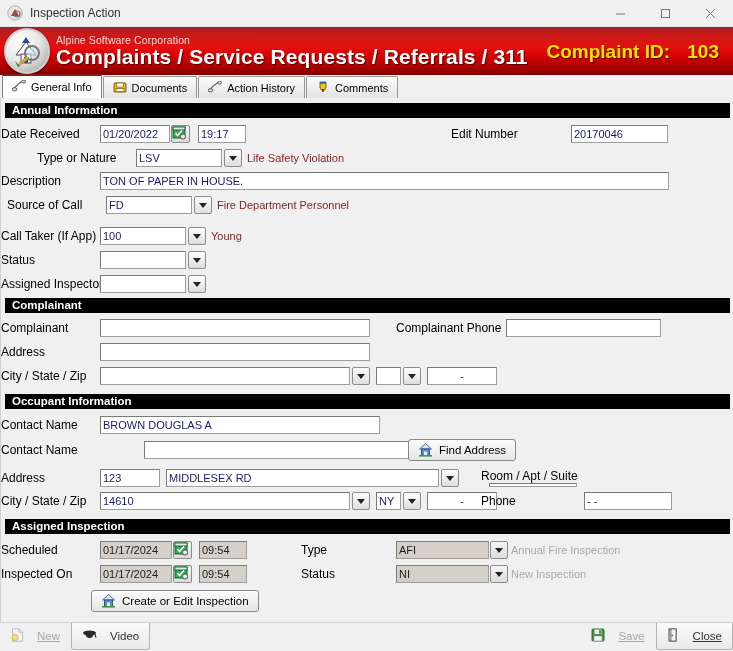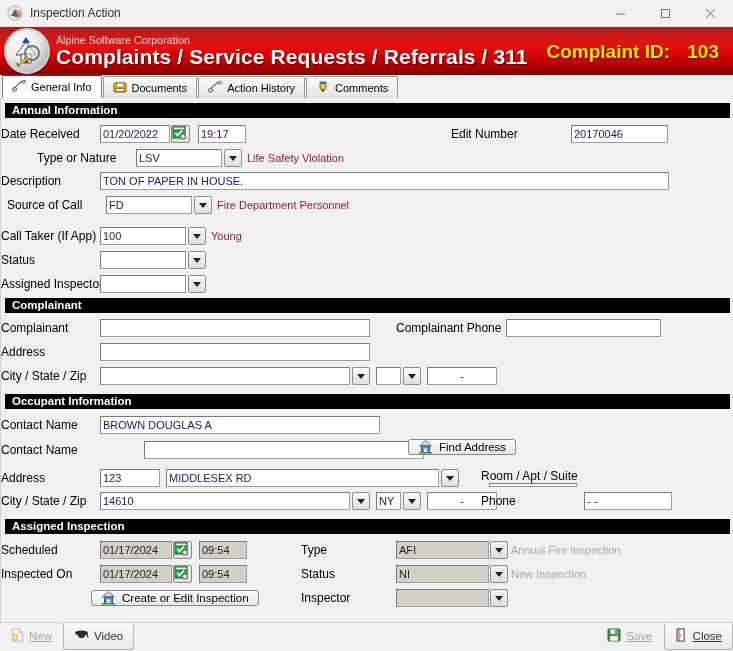--- a/index.html
+++ b/index.html
@@ -72,28 +72,28 @@
   .btn-drop .ar{width:0;height:0;border-left:4px solid transparent;border-right:4px solid transparent;
      border-top:5px solid #222;}
   .btn-drop.dis{background:linear-gradient(to bottom,#f4f4f4,#dcdcdc);}
 
   .hint{font-size:11px;color:#8b1c1c;white-space:nowrap;}
   .hint.grey{color:#a9a9a9;}
 
   .calbtn{width:17px;height:16px;flex:0 0 auto;margin-left:1px;position:relative;
      background:linear-gradient(to bottom,#f6f6f6,#dcdcdc);border:1px solid #8c8c8c;border-radius:2px;}
 
-  .pbtn{box-sizing:border-box;display:inline-flex;align-items:center;gap:6px;height:16px;padding:4px 9px;
+  .pbtn{box-sizing:border-box;display:inline-flex;align-items:center;gap:6px;height:22px;padding:4px 9px;
      background:linear-gradient(to bottom,#fbfbfb,#e6e6e6);border:1px solid #888;border-radius:3px;
      font-size:11.5px;color:#000;white-space:nowrap;}
 
   
   .bottom{position:absolute;left:0;right:0;bottom:0;height:28px;background:#f0f0f0;
      border-top:1px solid #cfcfcf;display:flex;align-items:flex-start;}
-  .bbtn{box-sizing:border-box;height:27px;display:flex;align-items:center;gap:5px;padding:0 10px;
+  .bbtn{box-sizing:border-box;height:27px;display:flex;align-items:center;gap:13px;padding:0 10px;
      font-size:11.5px;color:#333;background:linear-gradient(to bottom,#fafafa,#e9e9e9);
      border:1px solid #b4b4b4;border-top:none;border-radius:0 0 3px 3px;}
   .bbtn.dim{color:#a8a8a8;background:#f0f0f0;border-color:transparent;}
   .bbtn .u{text-decoration:underline;}
   .spacer{flex:1 1 auto;}
 </style>
 </head>
 <body>
 
 <div class="win">
@@ -400,27 +400,20 @@
 
     <div class="row" style="left:300px;top:467px;">
       <div class="lbl" style="width:90px;">Status</div>
       <div class="inp grey" style="width:93px;margin-left:5px;">NI</div>
       <div class="btn-drop dis" style="margin-left:1px;">
           <i class="ar"></i>
         </div>
       <div class="hint grey" style="margin-left:3px;">New Inspection</div>
     </div>
 
-    <div class="row" style="left:300px;top:491px;">
-      <div class="lbl" style="width:90px;">Inspector</div>
-      <div class="inp grey" style="width:93px;margin-left:5px;"></div>
-      <div class="btn-drop dis" style="margin-left:1px;">
-          <i class="ar"></i>
-        </div>
-    </div>
 
   </div>
 
   <div class="bottom">
     <div class="bbtn dim">
       <span>
         <svg width="13" height="14" viewBox="0 0 13 14">
             <path d="M1.5 .8 h6.5 l3.5 3.5 v9 h-10 z" fill="#f4f4f4" stroke="#bdbdbd"></path>
             <path d="M8 .8 v3.5 h3.5" fill="none" stroke="#bdbdbd"></path>
             <circle cx="4" cy="9.5" r="3" fill="#f7e08a" stroke="#d7bb4a"></circle>

